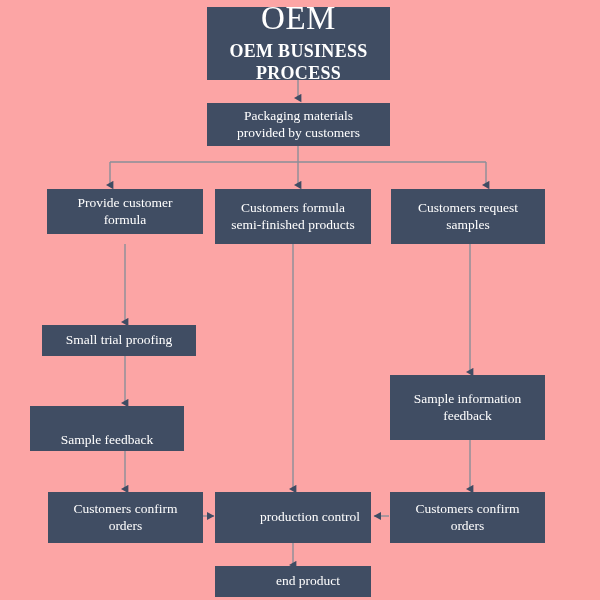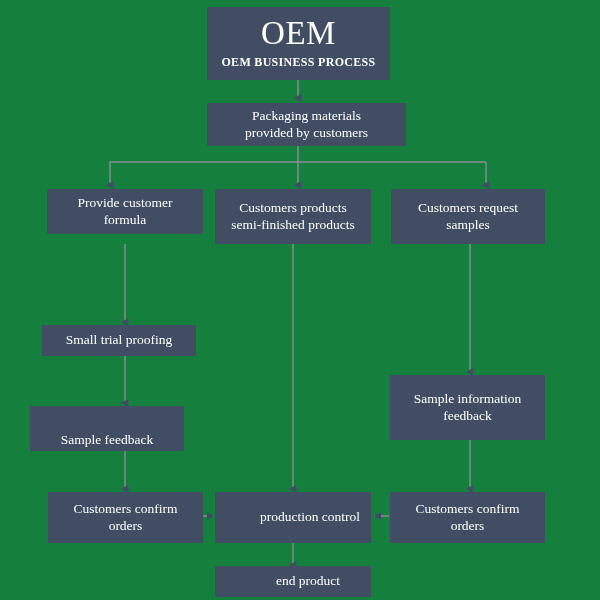--- a/index.html
+++ b/index.html
@@ -8,21 +8,21 @@
     padding: 0;
     background: #ffffff;
   }
   body {
     font-family: "Liberation Serif", "DejaVu Serif", serif;
   }
   #canvas {
     position: relative;
     width: 600px;
     height: 600px;
-    background: #15803d;
+    background: #fca5a5;
     overflow: hidden;
   }
   svg.edges {
     position: absolute;
     left: 0;
     top: 0;
     width: 600px;
     height: 600px;
     pointer-events: none;
   }
@@ -51,21 +51,21 @@
     justify-content: center;
     padding: 4px 6px;
   }
   .title-main {
     font-size: 33px;
     letter-spacing: 0.5px;
     line-height: 1.02;
     font-family: "Liberation Serif", "DejaVu Serif", serif;
   }
   .title-sub {
-    font-size: 12px;
+    font-size: 18px;
     font-weight: bold;
     letter-spacing: 0.3px;
     margin-top: 4px;
     font-family: "Liberation Serif", "DejaVu Serif", serif;
   }
 </style>
 </head>
 <body>
 
 <div id="canvas">
@@ -127,37 +127,37 @@
     <g>
       <line x1="293" y1="543" x2="293" y2="565" stroke="#8a8f99" stroke-width="1.4" marker-end="url(#arrow)"></line>
     </g>
   </svg>
 
   <div class="node title-node" style="left:207px; top:7px; width:183px; height:73px;">
     <div class="title-main">OEM</div>
     <div class="title-sub">OEM BUSINESS PROCESS</div>
   </div>
 
-  <div class="node" style="left:207px; top:103px; width:199px; height:43px;">
+  <div class="node" style="left:207px; top:103px; width:183px; height:43px;">
     <span class="lines">
       <span class="ln">Packaging materials</span>
       <span class="ln">provided by customers</span>
     </span>
   </div>
 
   <div class="node" style="left:47px; top:189px; width:156px; height:45px;">
     <span class="lines">
       <span class="ln">Provide customer</span>
       <span class="ln">formula</span>
     </span>
   </div>
 
   <div class="node" style="left:215px; top:189px; width:156px; height:55px;">
     <span class="lines">
-      <span class="ln">Customers products</span>
+      <span class="ln">Customers formula</span>
       <span class="ln">semi-finished products</span>
     </span>
   </div>
 
   <div class="node" style="left:42px; top:325px; width:154px; height:31px;">
     <span class="lines">
       <span class="ln">Small trial proofing</span>
     </span>
   </div>
 

